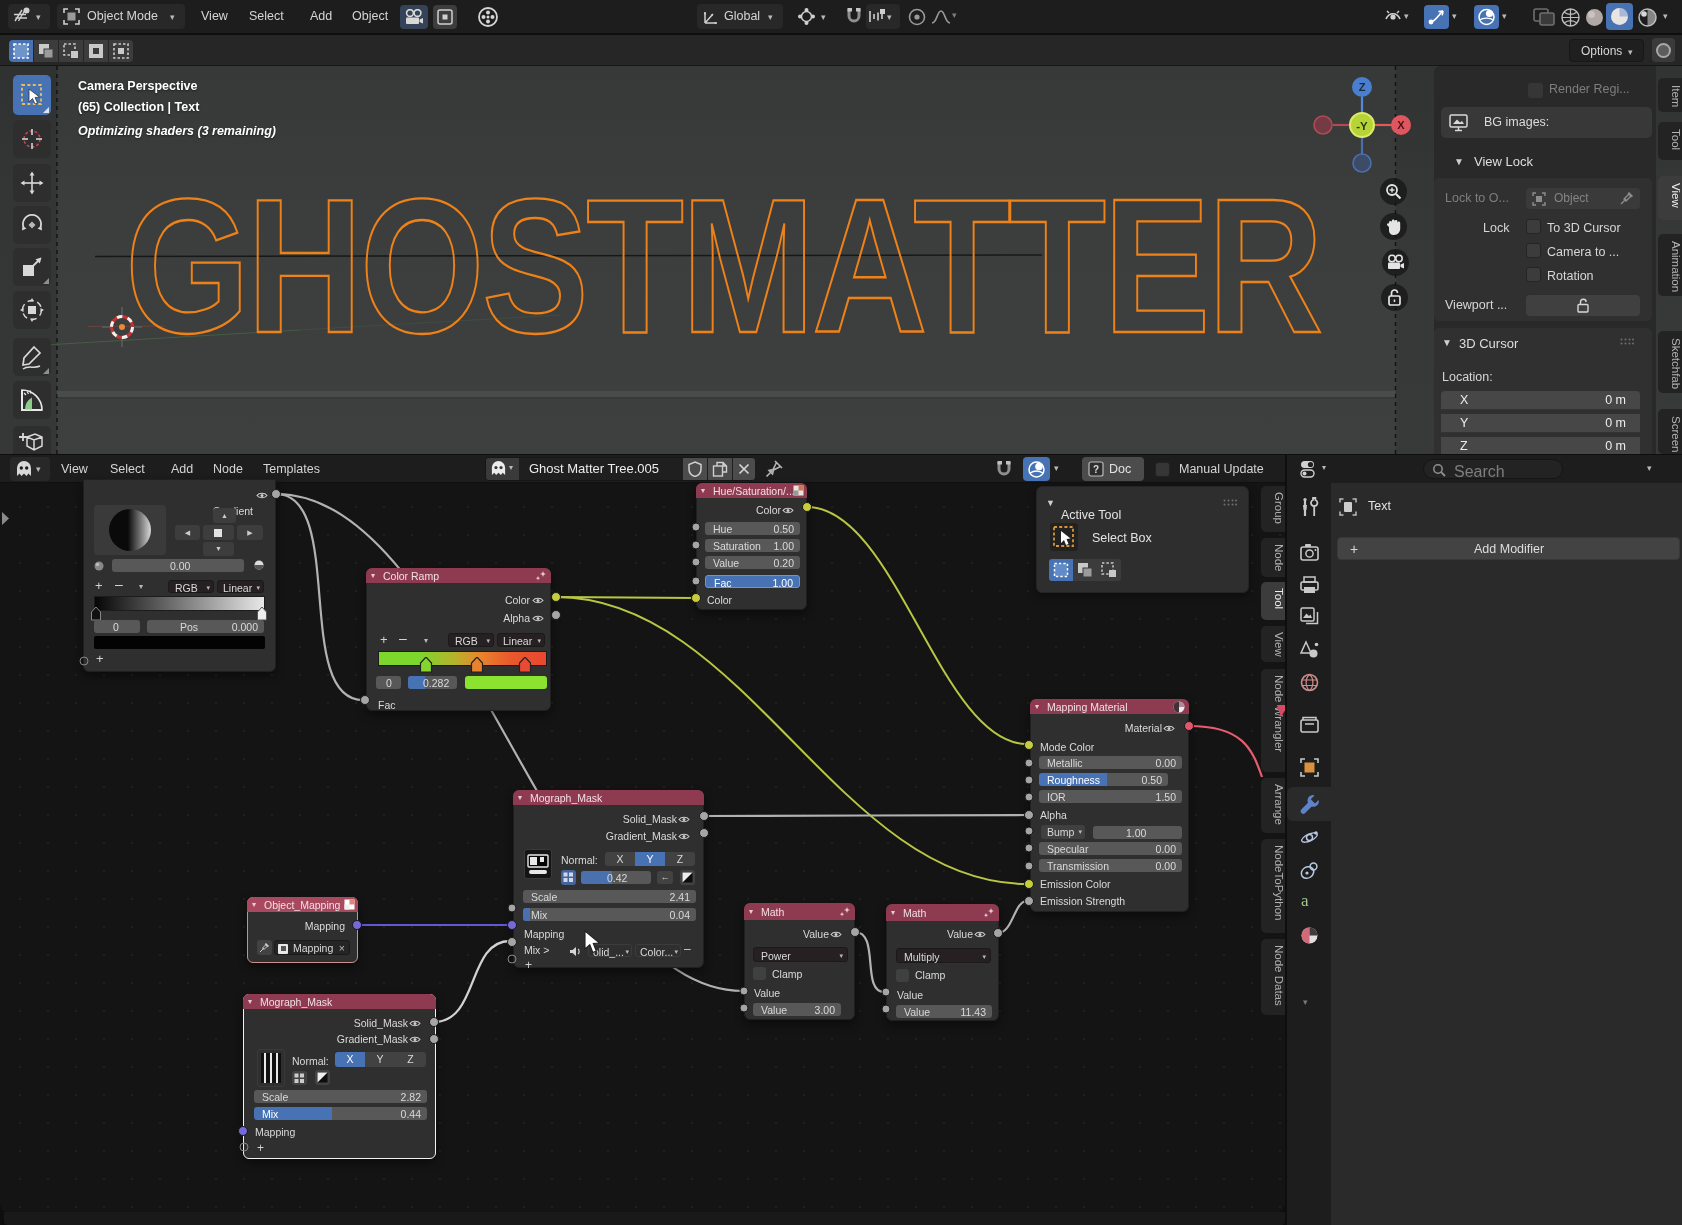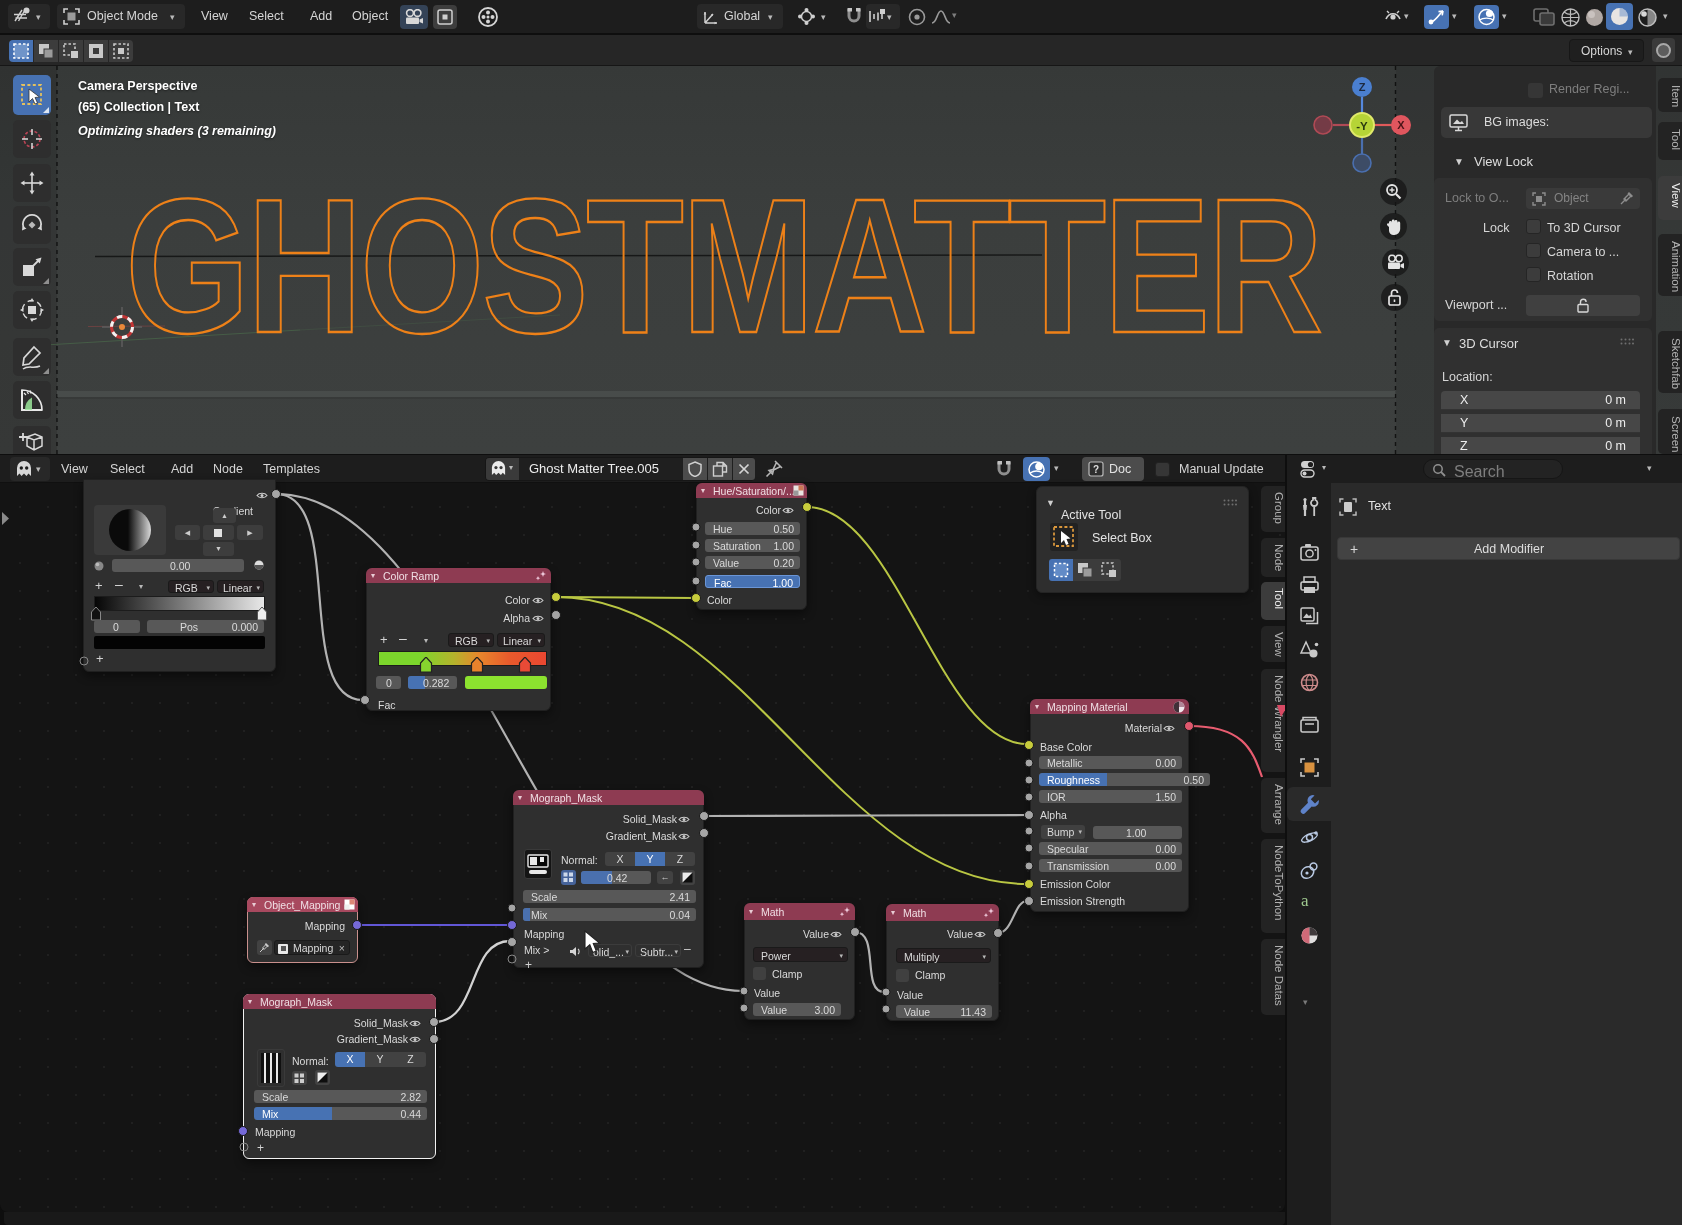--- a/index.html
+++ b/index.html
@@ -739,21 +739,21 @@
         <span class="olab" style="left:10px;top:153px;">Mix &gt;</span>
         <svg class="abs" style="left:55px;top:155px;" width="12" height="11" viewBox="0 0 12 11">
               <path d="M1 4 H3.5 L7 1 V10 L3.5 7 H1 Z" fill="#d5d5d5"></path>
               <path d="M9 3 C10.5 4 10.5 7 9 8" fill="none" stroke="#d5d5d5" stroke-width="1.2"></path>
             </svg>
         <div class="ddown" style="left:74px;top:153px;width:44px;height:13px;background:transparent;border-color:#3c3c3c;">
               <span class="abs" style="left:4px;top:0.5px;">olid_...</span>
               <span class="abs chev" style="right:2px;top:2.5px;font-size:7px;">▾</span>
             </div>
         <div class="ddown" style="left:121px;top:153px;width:46px;height:13px;background:transparent;border-color:#3c3c3c;">
-              <span class="abs" style="left:4px;top:0.5px;">Subtr...</span>
+              <span class="abs" style="left:4px;top:0.5px;">Color...</span>
               <span class="abs chev" style="right:2px;top:2.5px;font-size:7px;">▾</span>
             </div>
         <span class="abs" style="left:170px;top:151px;font-size:12px;color:#d2d2d2;">–</span>
         <span class="abs" style="left:11px;top:167px;font-size:12px;color:#d2d2d2;">+</span>
       </div>
 
       <div class="node" style="left:247px;top:414px;width:111px;height:66px;border-color:#c9908d;">
         <div class="nhead" style="background:#a8495f;">
               <span class="ch">▾</span>
               <span class="ttl">Object_Mapping</span>
@@ -886,26 +886,26 @@
                 <circle cx="6" cy="6" r="5.5" fill="#f0e8ec"></circle>
                 <path d="M6 0.5 A5.5 5.5 0 0 0 6 11.5 Z" fill="#403038"></path>
                 <path d="M6 0.5 A5.5 5.5 0 0 1 11.5 6 L6 6 Z" fill="#b08898"></path>
               </svg>
         </div>
         <span class="olab" style="right:26px;top:22px;">Material</span>
         <svg class="abs" style="right:13px;top:24px;" width="12" height="9" viewBox="0 0 12 9">
               <path d="M1 4.5 C3 1.5 9 1.5 11 4.5 C9 7.5 3 7.5 1 4.5 Z" fill="none" stroke="#ccc" stroke-width="1.1"></path>
               <circle cx="6" cy="4.5" r="1.5" fill="#ccc"></circle>
             </svg>
-        <span class="olab" style="left:9px;top:41px;">Base Color</span>
+        <span class="olab" style="left:9px;top:41px;">Mode Color</span>
         <div class="slider" style="left:8px;top:56px;width:143px;">
               <span class="l">Metallic</span>
               <span class="r">0.00</span>
             </div>
-        <div class="slider" style="left:8px;top:73px;width:171px;">
+        <div class="slider" style="left:8px;top:73px;width:129px;">
               <div class="abs" style="left:0;top:0;width:68px;height:13px;background:#4772b3;border-radius:3px 0 0 3px;"></div>
               <span class="l" style="color:#fff;">Roughness</span>
               <span class="r">0.50</span>
             </div>
         <div class="slider" style="left:8px;top:90px;width:143px;">
               <span class="l">IOR</span>
               <span class="r">1.50</span>
             </div>
         <span class="olab" style="left:9px;top:109px;">Alpha</span>
         <div class="ddown" style="left:10px;top:125px;width:44px;height:14px;background:#404040;border:none;">

